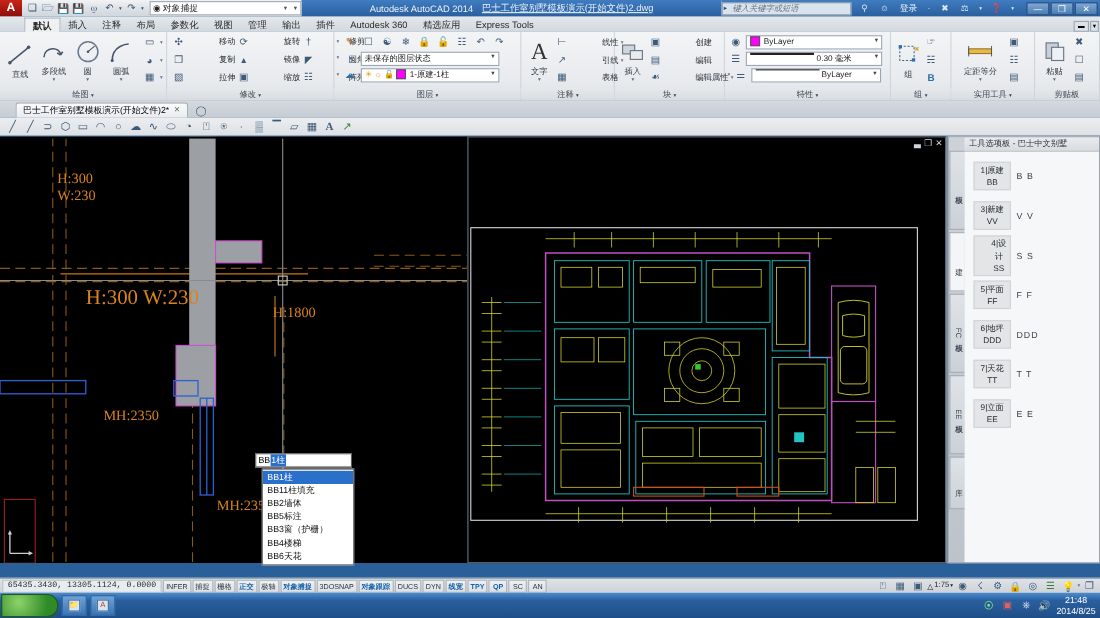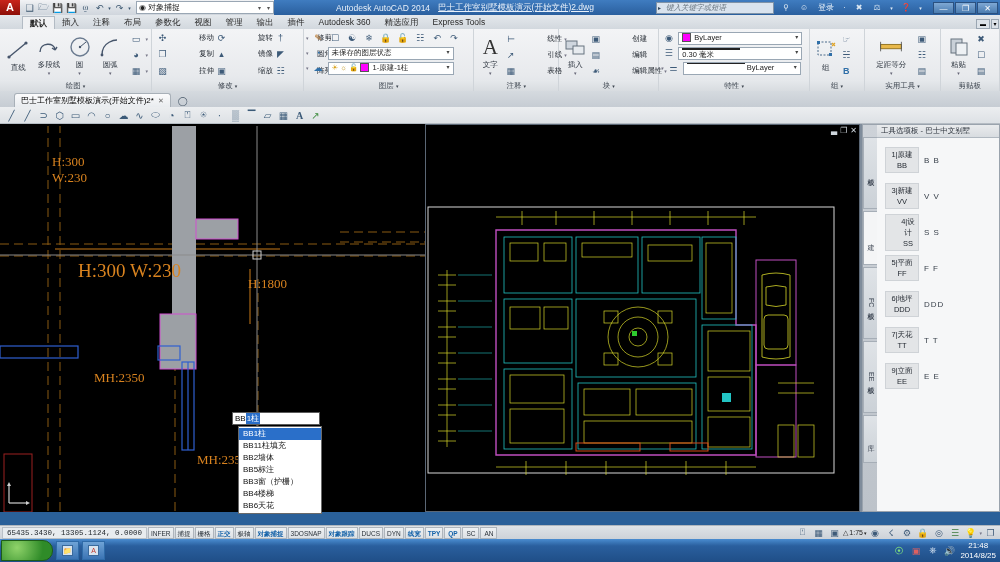--- a/index.html
+++ b/index.html
@@ -506,21 +506,21 @@
       <div class="panelbody" style="flex-direction:column;align-items:stretch;gap:1px;padding:2px;">
         <div class="layerrow">
           <div class="ibtn">◉</div>
           <div class="combo" style="width:124px;">
             <span class="swatch" id="propsw" style="background: rgb(255, 0, 255);"></span>
             <span>ByLayer</span>
           </div>
         </div>
         <div class="layerrow">
           <div class="ibtn">☰</div>
-          <div class="combo" style="width:124px;flex-direction:column;">
+          <div class="combo" style="width:124px;">
             <span class="lwline"></span>
             <span>0.30 毫米</span>
           </div>
         </div>
         <div class="layerrow">
           <div class="minicar">▾</div>
           <div class="ibtn">⚌</div>
           <div class="combo" style="width:118px;">
             <span class="lwline thin"></span>
             <span>ByLayer</span>

